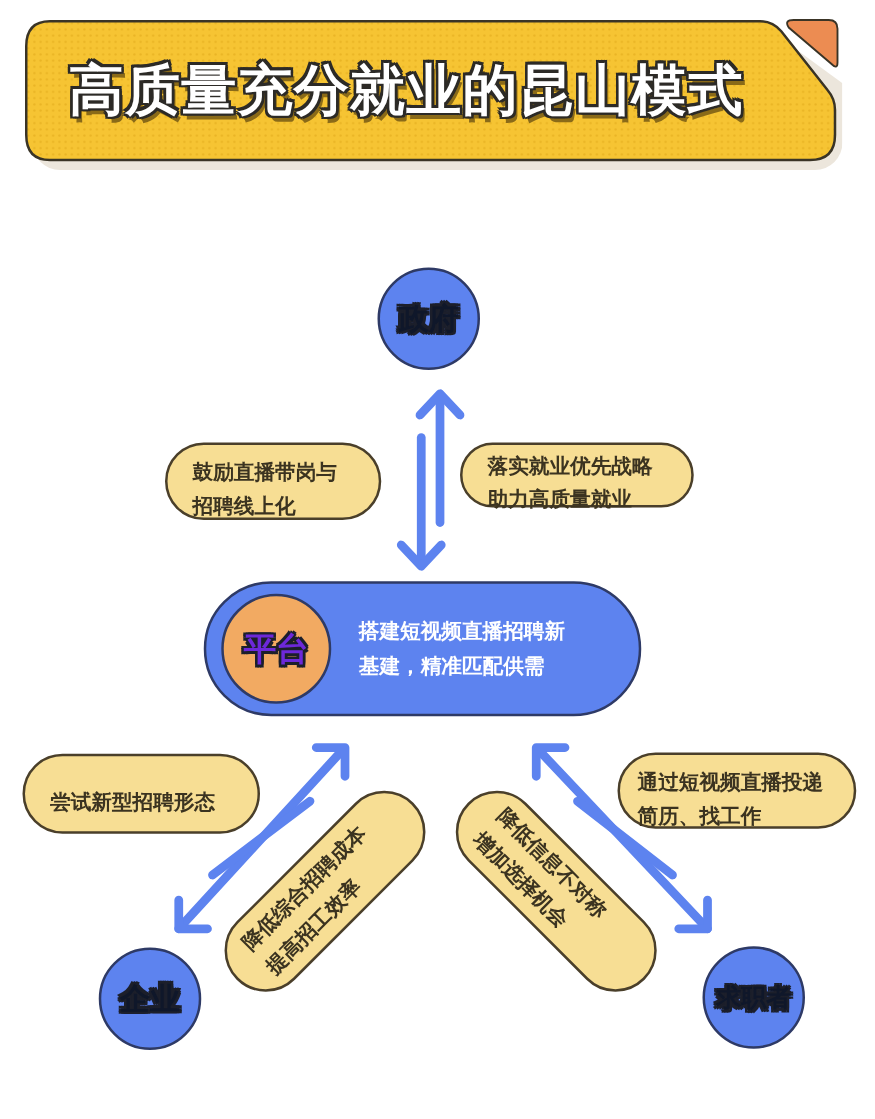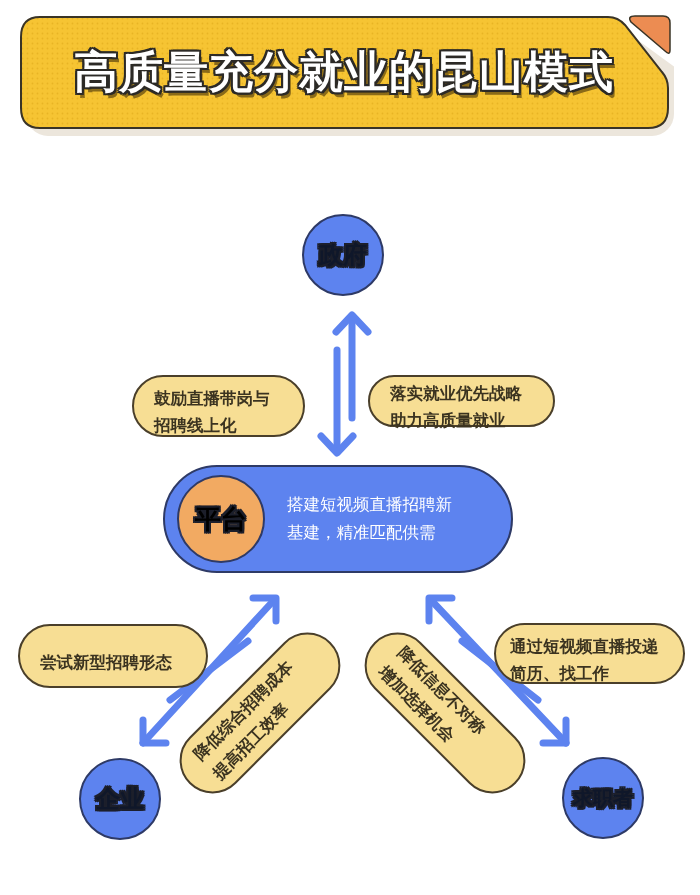--- a/index.html
+++ b/index.html
@@ -19,21 +19,20 @@
     }
     .banner svg { position: absolute; left: 0; top: 0; }
     .banner-title {
       position: absolute; left: 0; top: 0; width: 610px; height: 112px;
       display: flex; align-items: center; justify-content: center;
       font-size: 44px; font-weight: bold; color: #ffffff; letter-spacing: 1px;
       text-shadow:
         -2px -2px 0 #2c2a26, 2px -2px 0 #2c2a26, -2px 2px 0 #2c2a26, 2px 2px 0 #2c2a26,
         0 -2px 0 #2c2a26, 0 2px 0 #2c2a26, -2px 0 0 #2c2a26, 2px 0 0 #2c2a26,
         3px 5px 0 #8a6a18;
-      padding-left: 19px;
     }
     .corner-tab { position: absolute; left: 627px; top: 14px; }
 
     
     .arrows { position: absolute; left: 0; top: 0; }
     .node {
       position: absolute; border-radius: 50%;
       background: #5d83ef; border: 2px solid #2e3a66;
       display: flex; align-items: center; justify-content: center;
       box-sizing: border-box;
@@ -49,35 +48,35 @@
     .platform {
       position: absolute; left: 163px; top: 465px; width: 350px; height: 108px;
       background: #5d83ef; border: 2px solid #2e3a66; border-radius: 54px;
       box-sizing: border-box;
     }
     .platform-circle {
       position: absolute; left: 12px; top: 8px; width: 88px; height: 88px;
       border-radius: 50%; background: #f2aa62; border: 2px solid #2e3a66;
       box-sizing: border-box;
       display: flex; align-items: center; justify-content: center;
-      font-size: 26px; font-weight: bold; color: #000000;
+      font-size: 26px; font-weight: bold; color: #6d28d9;
       text-shadow:
         -2px -2px 0 #1c1f2b, 2px -2px 0 #1c1f2b, -2px 2px 0 #1c1f2b, 2px 2px 0 #1c1f2b,
         0 -2px 0 #1c1f2b, 0 2px 0 #1c1f2b, -2px 0 0 #1c1f2b, 2px 0 0 #1c1f2b;
     }
     .platform-text {
       position: absolute; left: 122px; top: 24px; width: 215px;
-      font-size: 16.5px; font-weight: normal; color: #ffffff; line-height: 28px;
+      font-size: 16.5px; font-weight: bold; color: #ffffff; line-height: 28px;
     }
 
     .pill {
       position: absolute; background: #f7de94; border: 2px solid #4a3f2a;
       border-radius: 40px; box-sizing: border-box;
       font-size: 16.5px; font-weight: bold; color: #3b3320; line-height: 27px;
-      padding: 12px 0 0 20px; display: flex; flex-direction: column; justify-content: center; margin-top: 21px;
+      padding: 12px 0 0 20px; display: flex; flex-direction: column; justify-content: center;
     }
     .pill-gov-left { left: 132px; top: 354px; width: 173px; height: 62px; }
     .pill-gov-right { left: 368px; top: 354px; width: 187px; height: 52px; }
     .pill-ent-outer { left: 18px; top: 603px; width: 190px; height: 64px; }
     .pill-seek-outer { left: 494px; top: 602px; width: 191px; height: 61px; padding-left: 14px; }
 
     .pill-rot {
       position: absolute; background: #f7de94; border: 2px solid #4a3f2a;
       border-radius: 36px; box-sizing: border-box;
       font-size: 16.5px; font-weight: bold; color: #3b3320; line-height: 27px;

